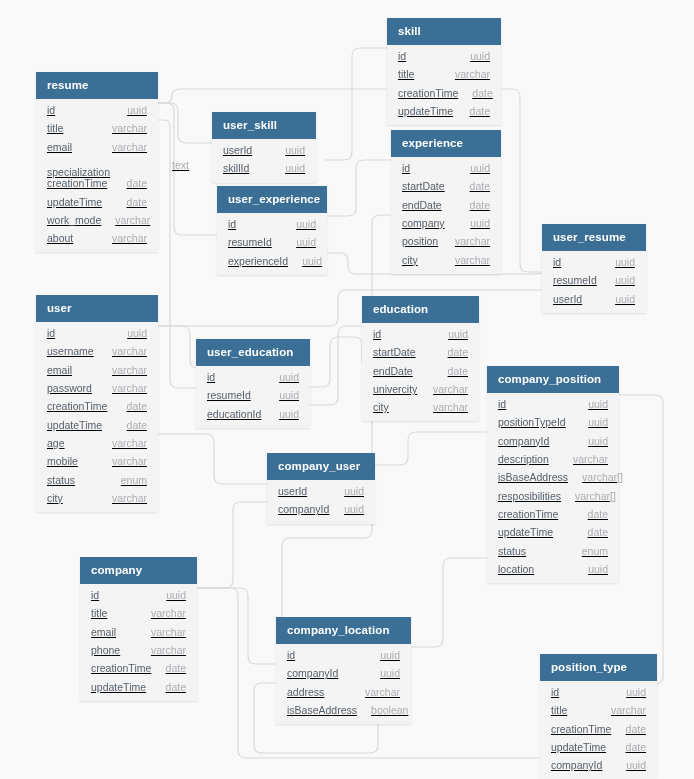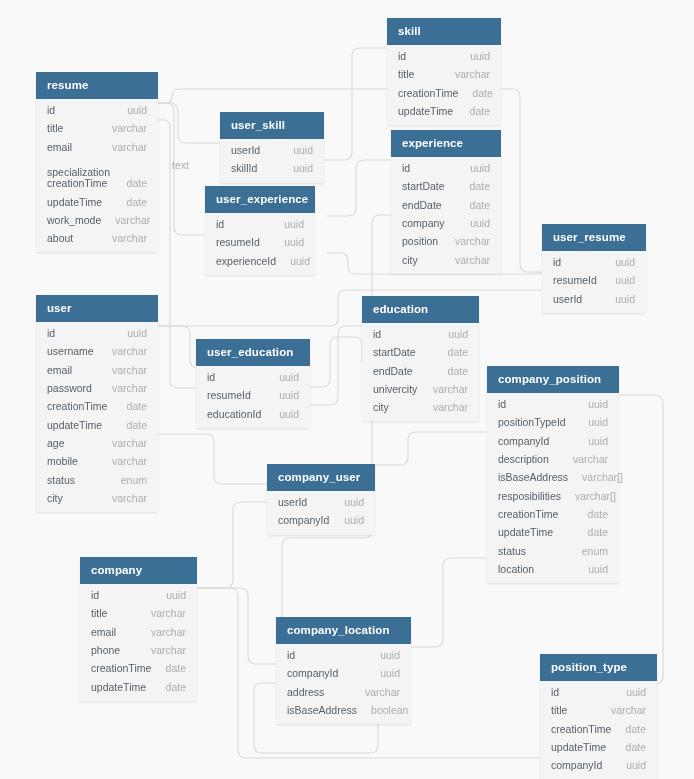--- a/index.html
+++ b/index.html
@@ -40,20 +40,21 @@
     color: #ffffff;
     font-size: 11.5px;
     font-weight: bold;
     padding: 7px 10px 7px 11px;
     letter-spacing: 0.1px;
     line-height: 13px;
     box-sizing: border-box;
   }
   .table-body {
     padding: 2px 0 5px 0;
+    text-decoration: underline;
   }
   .col-row {
     display: flex;
     justify-content: space-between;
     align-items: center;
     padding: 3px 11px 3px 11px;
     box-sizing: border-box;
     height: 18.3px;
   }
   .col-name {
@@ -170,34 +171,34 @@
           <div class="col-row">
             <span class="col-name" style="color: rgb(86, 96, 106);">status</span>
             <span class="col-type" style="color: rgb(169, 173, 178);">enum</span>
           </div>
           <div class="col-row">
             <span class="col-name" style="color: rgb(86, 96, 106);">city</span>
             <span class="col-type" style="color: rgb(169, 173, 178);">varchar</span>
           </div>
         </div>
       </div>
-      <div class="table" style="left: 220px; top: 112px; width: 104px;">
+      <div class="table" style="left: 212px; top: 112px; width: 104px;">
         <div class="table-header" style="background: rgb(59, 111, 150);">user_skill</div>
         <div class="table-body" style="background: rgb(244, 244, 244);">
           <div class="col-row">
             <span class="col-name" style="color: rgb(86, 96, 106);">userId</span>
             <span class="col-type" style="color: rgb(169, 173, 178);">uuid</span>
           </div>
           <div class="col-row">
             <span class="col-name" style="color: rgb(86, 96, 106);">skillId</span>
             <span class="col-type" style="color: rgb(169, 173, 178);">uuid</span>
           </div>
         </div>
       </div>
-      <div class="table" style="left: 205px; top: 186px; width: 110px;">
+      <div class="table" style="left: 217px; top: 186px; width: 110px;">
         <div class="table-header" style="background: rgb(59, 111, 150);">user_experience</div>
         <div class="table-body" style="background: rgb(244, 244, 244);">
           <div class="col-row">
             <span class="col-name" style="color: rgb(86, 96, 106);">id</span>
             <span class="col-type" style="color: rgb(169, 173, 178);">uuid</span>
           </div>
           <div class="col-row">
             <span class="col-name" style="color: rgb(86, 96, 106);">resumeId</span>
             <span class="col-type" style="color: rgb(169, 173, 178);">uuid</span>
           </div>
@@ -354,21 +355,21 @@
           <div class="col-row">
             <span class="col-name" style="color: rgb(86, 96, 106);">status</span>
             <span class="col-type" style="color: rgb(169, 173, 178);">enum</span>
           </div>
           <div class="col-row">
             <span class="col-name" style="color: rgb(86, 96, 106);">location</span>
             <span class="col-type" style="color: rgb(169, 173, 178);">uuid</span>
           </div>
         </div>
       </div>
-      <div class="table" style="left: 267px; top: 464px; width: 108px;">
+      <div class="table" style="left: 267px; top: 453px; width: 108px;">
         <div class="table-header" style="background: rgb(59, 111, 150);">company_user</div>
         <div class="table-body" style="background: rgb(244, 244, 244);">
           <div class="col-row">
             <span class="col-name" style="color: rgb(86, 96, 106);">userId</span>
             <span class="col-type" style="color: rgb(169, 173, 178);">uuid</span>
           </div>
           <div class="col-row">
             <span class="col-name" style="color: rgb(86, 96, 106);">companyId</span>
             <span class="col-type" style="color: rgb(169, 173, 178);">uuid</span>
           </div>

